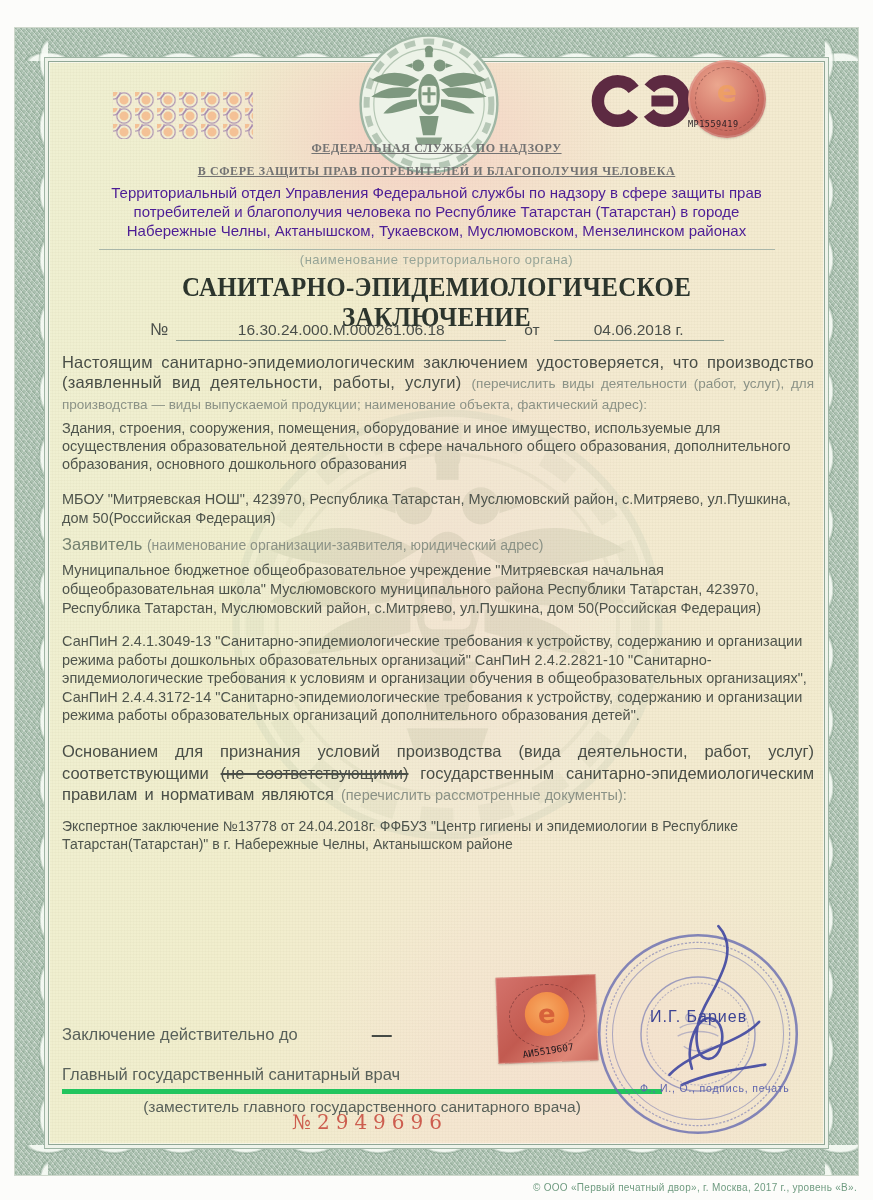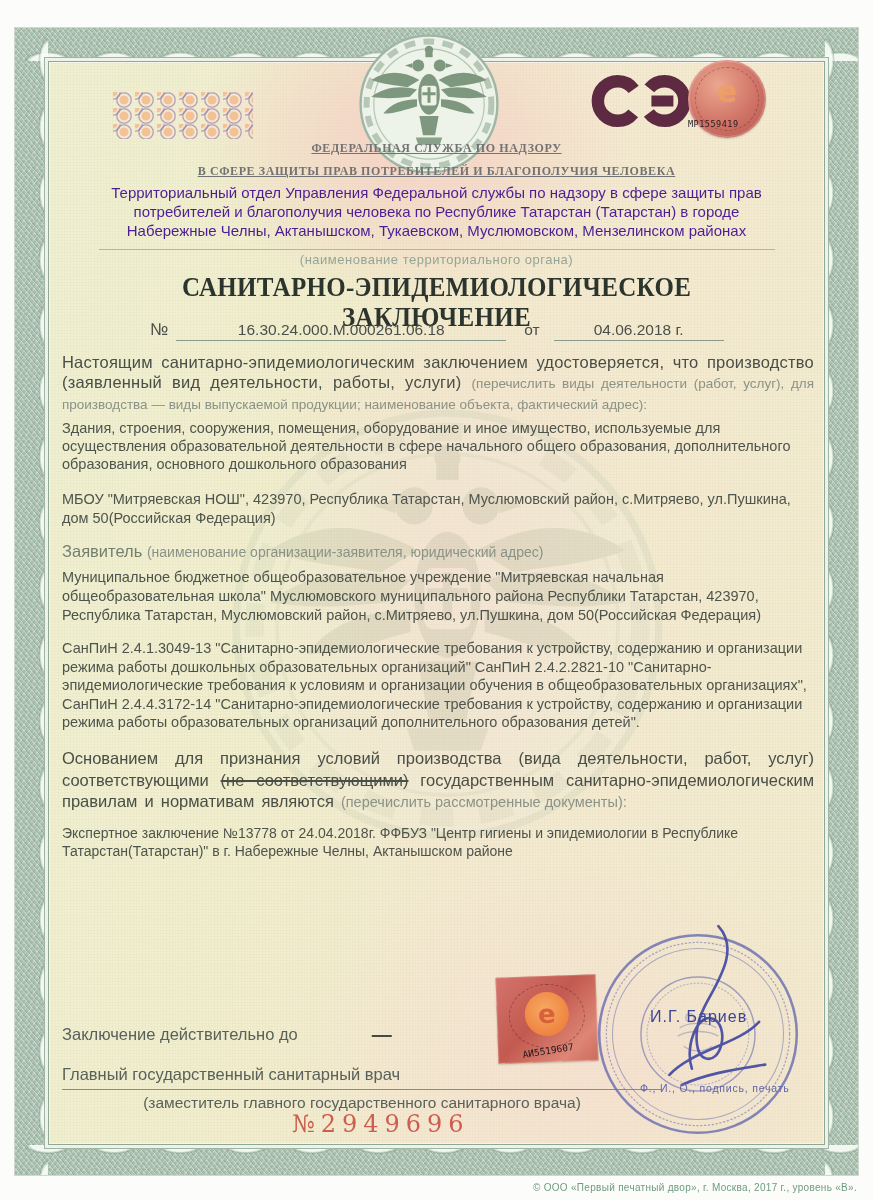--- a/index.html
+++ b/index.html
@@ -84,44 +84,44 @@
   .useg{border-bottom:1px solid #8a9a8c;text-align:center;padding-bottom:1px;}
   .useg.number{width:330px;}
   .useg.date{width:170px;}
   .num-line .ot{margin:0 14px 0 18px;}
   
   .col{position:absolute;left:62px;top:352px;width:752px;z-index:5;}
   .p-intro{font-size:16.5px;line-height:1.22;text-align:justify;color:#494e47;word-spacing:2.5px;letter-spacing:.2px;}
   .form-text{font-size:13.5px;color:#8b9286;word-spacing:0;letter-spacing:0;}
   .p-activity{margin-top:6px;font-size:14.5px;line-height:1.25;color:#4e544c;}
   .p-address{margin-top:17px;font-size:14.5px;line-height:1.3;color:#4e544c;}
-  .p-applicant-label{margin-top:14px;font-size:16.5px;color:#74806f;}
+  .p-applicant-label{margin-top:7px;font-size:16.5px;color:#74806f;}
   .p-applicant-label .form-text{font-size:14px;}
   .p-applicant{margin-top:7px;font-size:14.5px;line-height:1.3;color:#4e544c;}
   .p-complies{margin-top:20px;font-size:17px;line-height:1.35;text-align:justify;color:#5d645a;
         letter-spacing:1.3px;word-spacing:4px;}
   .p-complies .form-text{font-size:14px;letter-spacing:.3px;word-spacing:1px;color:#8b9286;}
   .struck{text-decoration:line-through;text-decoration-thickness:1.5px;}
   .p-sanpin{font-size:14.5px;line-height:1.28;color:#4e544c;}
   .p-basis{font-size:16.5px;line-height:1.3;text-align:justify;color:#494e47;word-spacing:2.5px;}
   .p-basis .form-text{font-size:14.5px;}
   .p-expert{margin-top:11px;font-size:14px;line-height:1.3;color:#4e544c;}
   
   .footer-left{position:absolute;left:62px;top:1023px;width:600px;z-index:5;}
   .valid-line{display:flex;align-items:center;font-size:16.5px;color:#59615a;gap:36px;}
   .valid-dash{margin-left:38px;font-weight:bold;font-size:20px;color:#454a45;letter-spacing:-2px;}
   .chief{margin-top:19px;width:600px;}
-  .chief-l1{font-size:16.5px;color:#59615a;padding-bottom:5px;border-bottom:1px solid #22c55e;}
+  .chief-l1{font-size:16.5px;color:#59615a;padding-bottom:5px;border-bottom:5px solid #22c55e;}
   .chief-l2{margin-top:4px;font-size:15.5px;color:#59615a;text-align:center;}
   .stamp-wrap{position:absolute;left:586px;top:920px;width:224px;height:224px;z-index:5;}
   .sig-name{position:absolute;left:650px;top:1008px;z-index:7;font-size:16px;color:#3d4494;
         font-family:"Liberation Sans",sans-serif;letter-spacing:1px;}
   .sig-caption{position:absolute;left:640px;top:1082px;z-index:7;font-size:10.5px;color:#5f65ad;letter-spacing:.8px;}
   .serial{position:absolute;left:292px;top:1110px;z-index:5;font-family:"DejaVu Serif",serif;
-        font-size:24px;color:#c84b3e;letter-spacing:6px;opacity:.88;}
+        font-size:20px;color:#c84b3e;letter-spacing:6px;opacity:.88;}
   .credit{position:absolute;right:16px;top:1182px;z-index:5;font-size:10px;color:#6f9b80;letter-spacing:.3px;}
   svg{display:block;}
 </style>
 </head>
 <body>
 
 <div class="page">
 
   <svg width="0" height="0" style="position:absolute" aria-hidden="true">
     <symbol id="eagle" viewBox="0 0 120 120">

